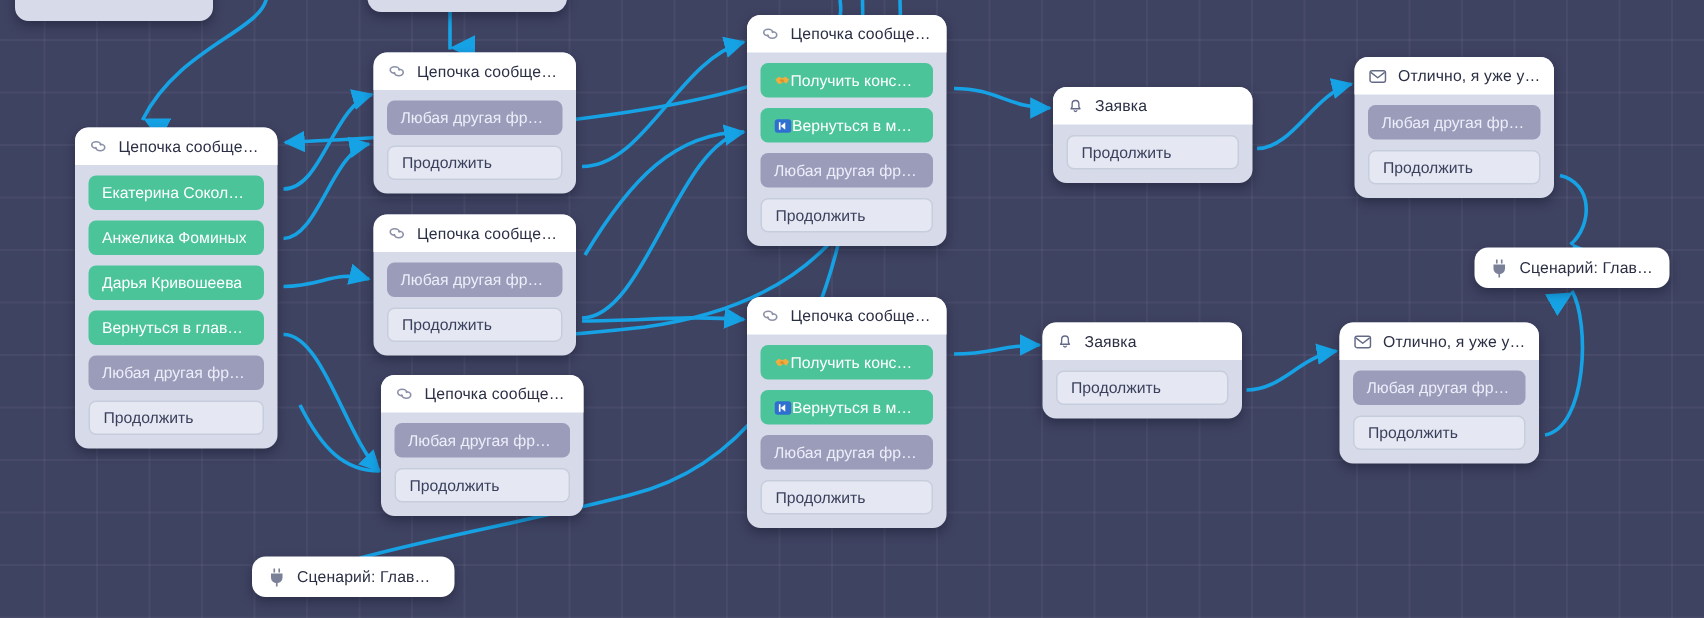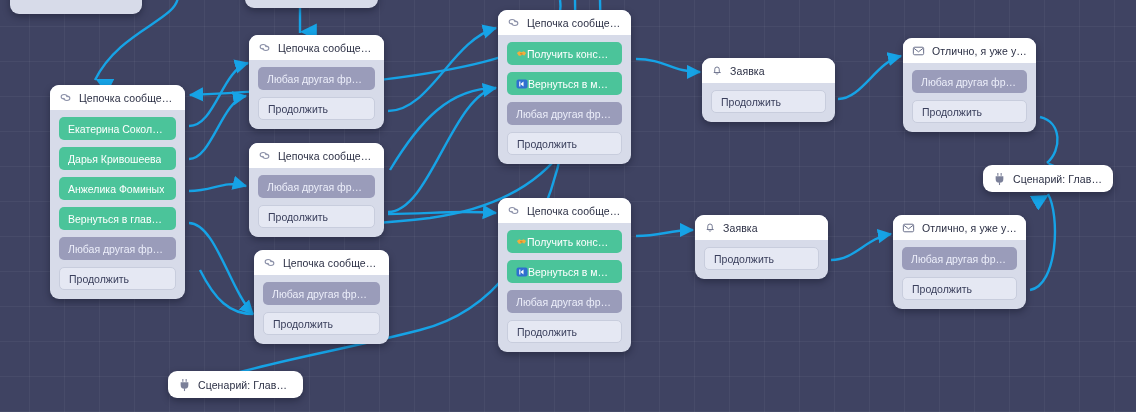--- a/index.html
+++ b/index.html
@@ -145,24 +145,24 @@
               <path d="M14.5 9.5 C17.5 9.5 20 11.3 20 13.5 C20 15.7 17.5 17.5 14.5 17.5 C11.5 17.5 9 15.7 9 13.5"></path>
             </svg>
           </span>
           <div class="node-title">Цепочка сообщений</div>
         </div>
         <div class="node-body">
           <div class="btn green">
             <span class="lbl">Екатерина Соколовская</span>
           </div>
           <div class="btn green">
+            <span class="lbl">Анжелика Фоминых</span>
+          </div>
+          <div class="btn green">
             <span class="lbl">Дарья Кривошеева</span>
-          </div>
-          <div class="btn green">
-            <span class="lbl">Анжелика Фоминых</span>
           </div>
           <div class="btn green">
             <span class="lbl">Вернуться в главное ме...</span>
           </div>
           <div class="btn muted">
             <span class="lbl">Любая другая фраза</span>
           </div>
           <div class="btn plain">
             <span class="lbl">Продолжить</span>
           </div>

